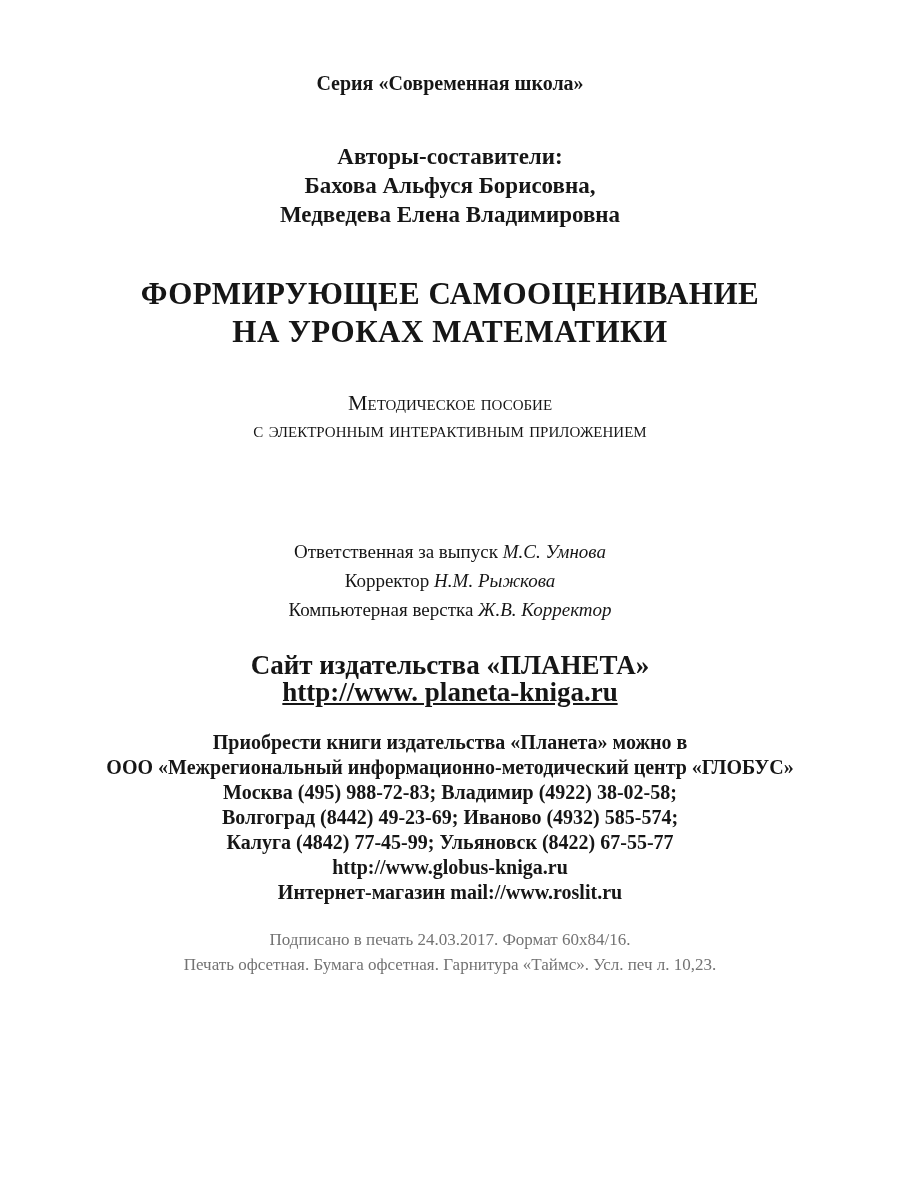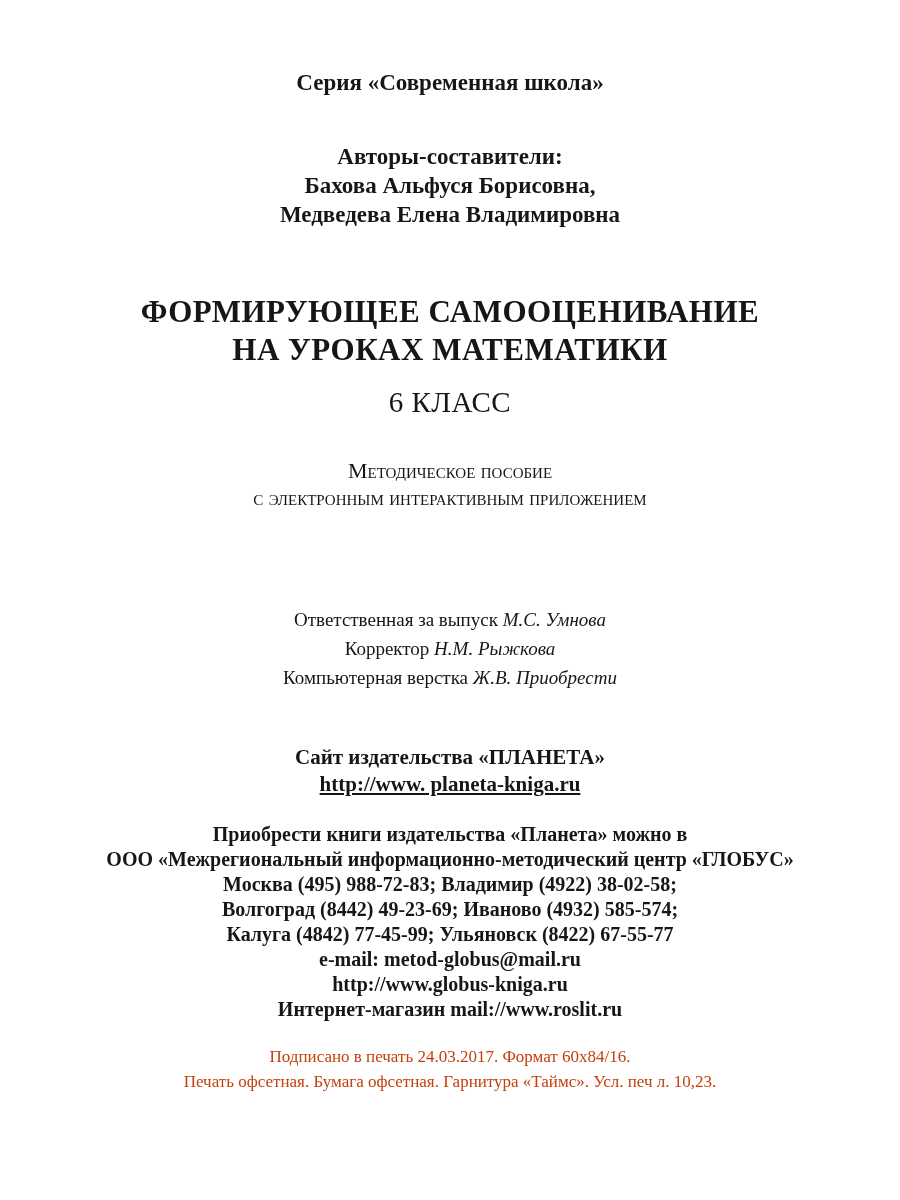--- a/index.html
+++ b/index.html
@@ -19,36 +19,36 @@
       height: 1200px;
       background: #ffffff;
       text-align: center;
       box-sizing: border-box;
     }
     .line { display: block; }
 
     
     .series {
       margin-top: 70px;
-      font-size: 23px;
+      font-size: 20px;
       font-weight: bold;
       line-height: 26px;
     }
 
     
     .authors-block {
       margin-top: 46px;
       font-size: 23px;
       font-weight: bold;
       line-height: 29px;
     }
 
     
     .title-block {
-      margin-top: 64px;
+      margin-top: 46px;
       font-size: 31px;
       font-weight: bold;
       line-height: 38px;
       letter-spacing: 0.5px;
     }
     .grade {
       margin-top: 16px;
       font-size: 29px;
       font-weight: normal;
       line-height: 34px;
@@ -67,95 +67,93 @@
     .credits-block {
       margin-top: 94px;
       font-size: 19px;
       font-weight: normal;
       line-height: 29px;
     }
     .credits-block .name { font-style: italic; }
 
     
     .site-block {
-      margin-top: 52px;
-      font-size: 21px;
+      margin-top: 28px;
+      font-size: 27px;
       font-weight: bold;
       line-height: 27px;
     }
     .site-block .url { text-decoration: underline; }
 
     
     .purchase-block {
       margin-top: 24px;
       font-size: 20px;
       font-weight: bold;
       line-height: 25px;
     }
 
     
     .imprint-block {
       margin-top: 22px;
       font-size: 17px;
       font-weight: normal;
       line-height: 25px;
-      color: #c2410c;
+      color: #737373;
     }
   </style>
 </head>
 <body>
 
 <div class="page">
 
   <div class="series line">Серия «Современная школа»</div>
 
   <div class="authors-block">
     <span class="line">Авторы-составители:</span>
     <span class="line">Бахова Альфуся Борисовна,</span>
     <span class="line">Медведева Елена Владимировна</span>
   </div>
 
   <div class="title-block">
     <span class="line">ФОРМИРУЮЩЕЕ САМООЦЕНИВАНИЕ</span>
     <span class="line">НА УРОКАХ МАТЕМАТИКИ</span>
-    <span class="line grade">6 КЛАСС</span>
   </div>
 
   <div class="subtitle-block">
     <span class="line">Методическое пособие</span>
     <span class="line">с электронным интерактивным приложением</span>
   </div>
 
   <div class="credits-block">
     <span class="line">
       <span>Ответственная за выпуск</span>
       <span class="name">М.С. Умнова</span>
     </span>
     <span class="line">
       <span>Корректор</span>
       <span class="name">Н.М. Рыжкова</span>
     </span>
     <span class="line">
       <span>Компьютерная верстка</span>
-      <span class="name">Ж.В. Приобрести</span>
+      <span class="name">Ж.В. Корректор</span>
     </span>
   </div>
 
   <div class="site-block">
     <span class="line">Сайт издательства «ПЛАНЕТА»</span>
     <span class="line url">http://www. planeta-kniga.ru</span>
   </div>
 
   <div class="purchase-block">
     <span class="line">Приобрести книги издательства «Планета» можно в</span>
     <span class="line">ООО «Межрегиональный информационно-методический центр «ГЛОБУС»</span>
     <span class="line">Москва (495) 988-72-83; Владимир (4922) 38-02-58;</span>
     <span class="line">Волгоград (8442) 49-23-69; Иваново (4932) 585-574;</span>
     <span class="line">Калуга (4842) 77-45-99; Ульяновск (8422) 67-55-77</span>
-    <span class="line">e-mail: metod-globus@mail.ru</span>
     <span class="line">http://www.globus-kniga.ru</span>
     <span class="line">Интернет-магазин mail://www.roslit.ru</span>
   </div>
 
   <div class="imprint-block">
     <span class="line">Подписано в печать 24.03.2017. Формат 60х84/16.</span>
     <span class="line">Печать офсетная. Бумага офсетная. Гарнитура «Таймс». Усл. печ л. 10,23.</span>
   </div>
 
 </div>

